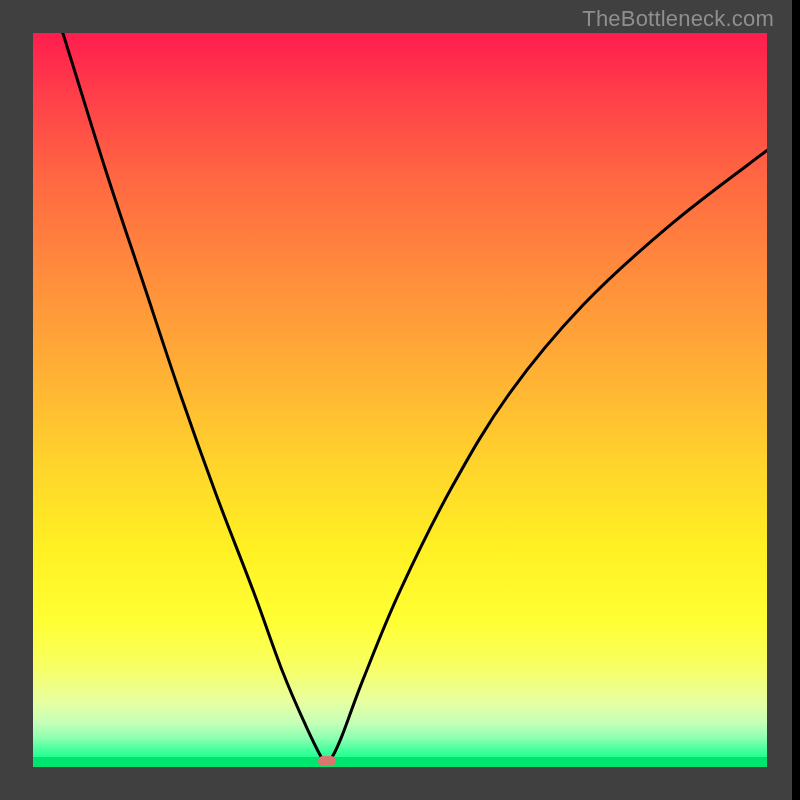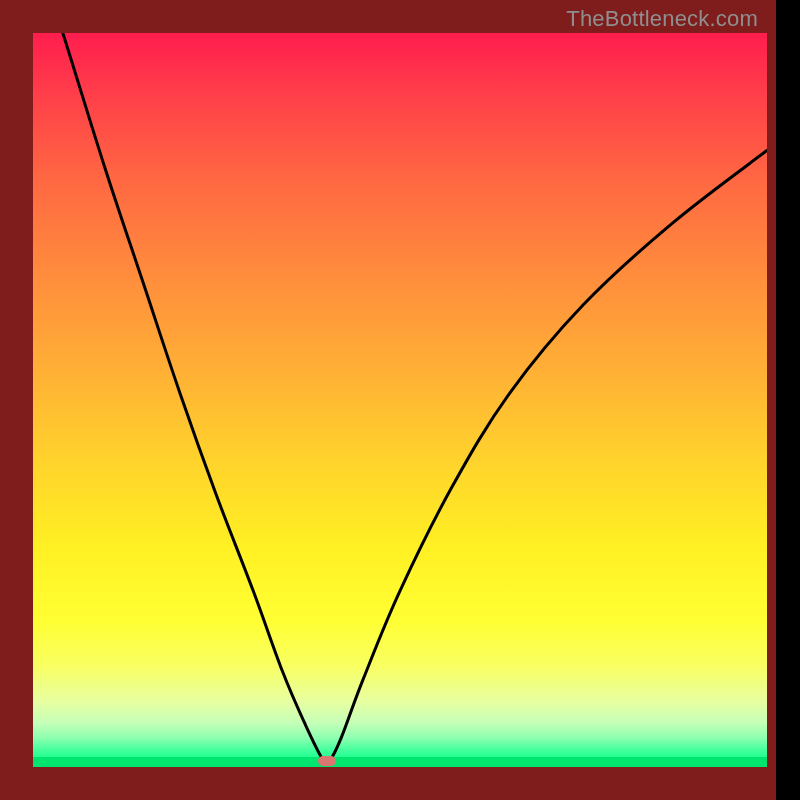--- a/index.html
+++ b/index.html
@@ -10,21 +10,22 @@
     background: #000;
     overflow: hidden;
     font-family: Arial, Helvetica, sans-serif;
   }
   .frame {
     position: absolute;
     left: 0;
     top: 0;
     width: 776px;
     height: 800px;
-    background: #7f1d1d;
+    background: #404040;
+    padding-left: 16px;
   }
   .plot-area {
     position: absolute;
     left: 33px;
     top: 33px;
     width: 734px;
     height: 734px;
     overflow: hidden;
   }
   .gradient {

